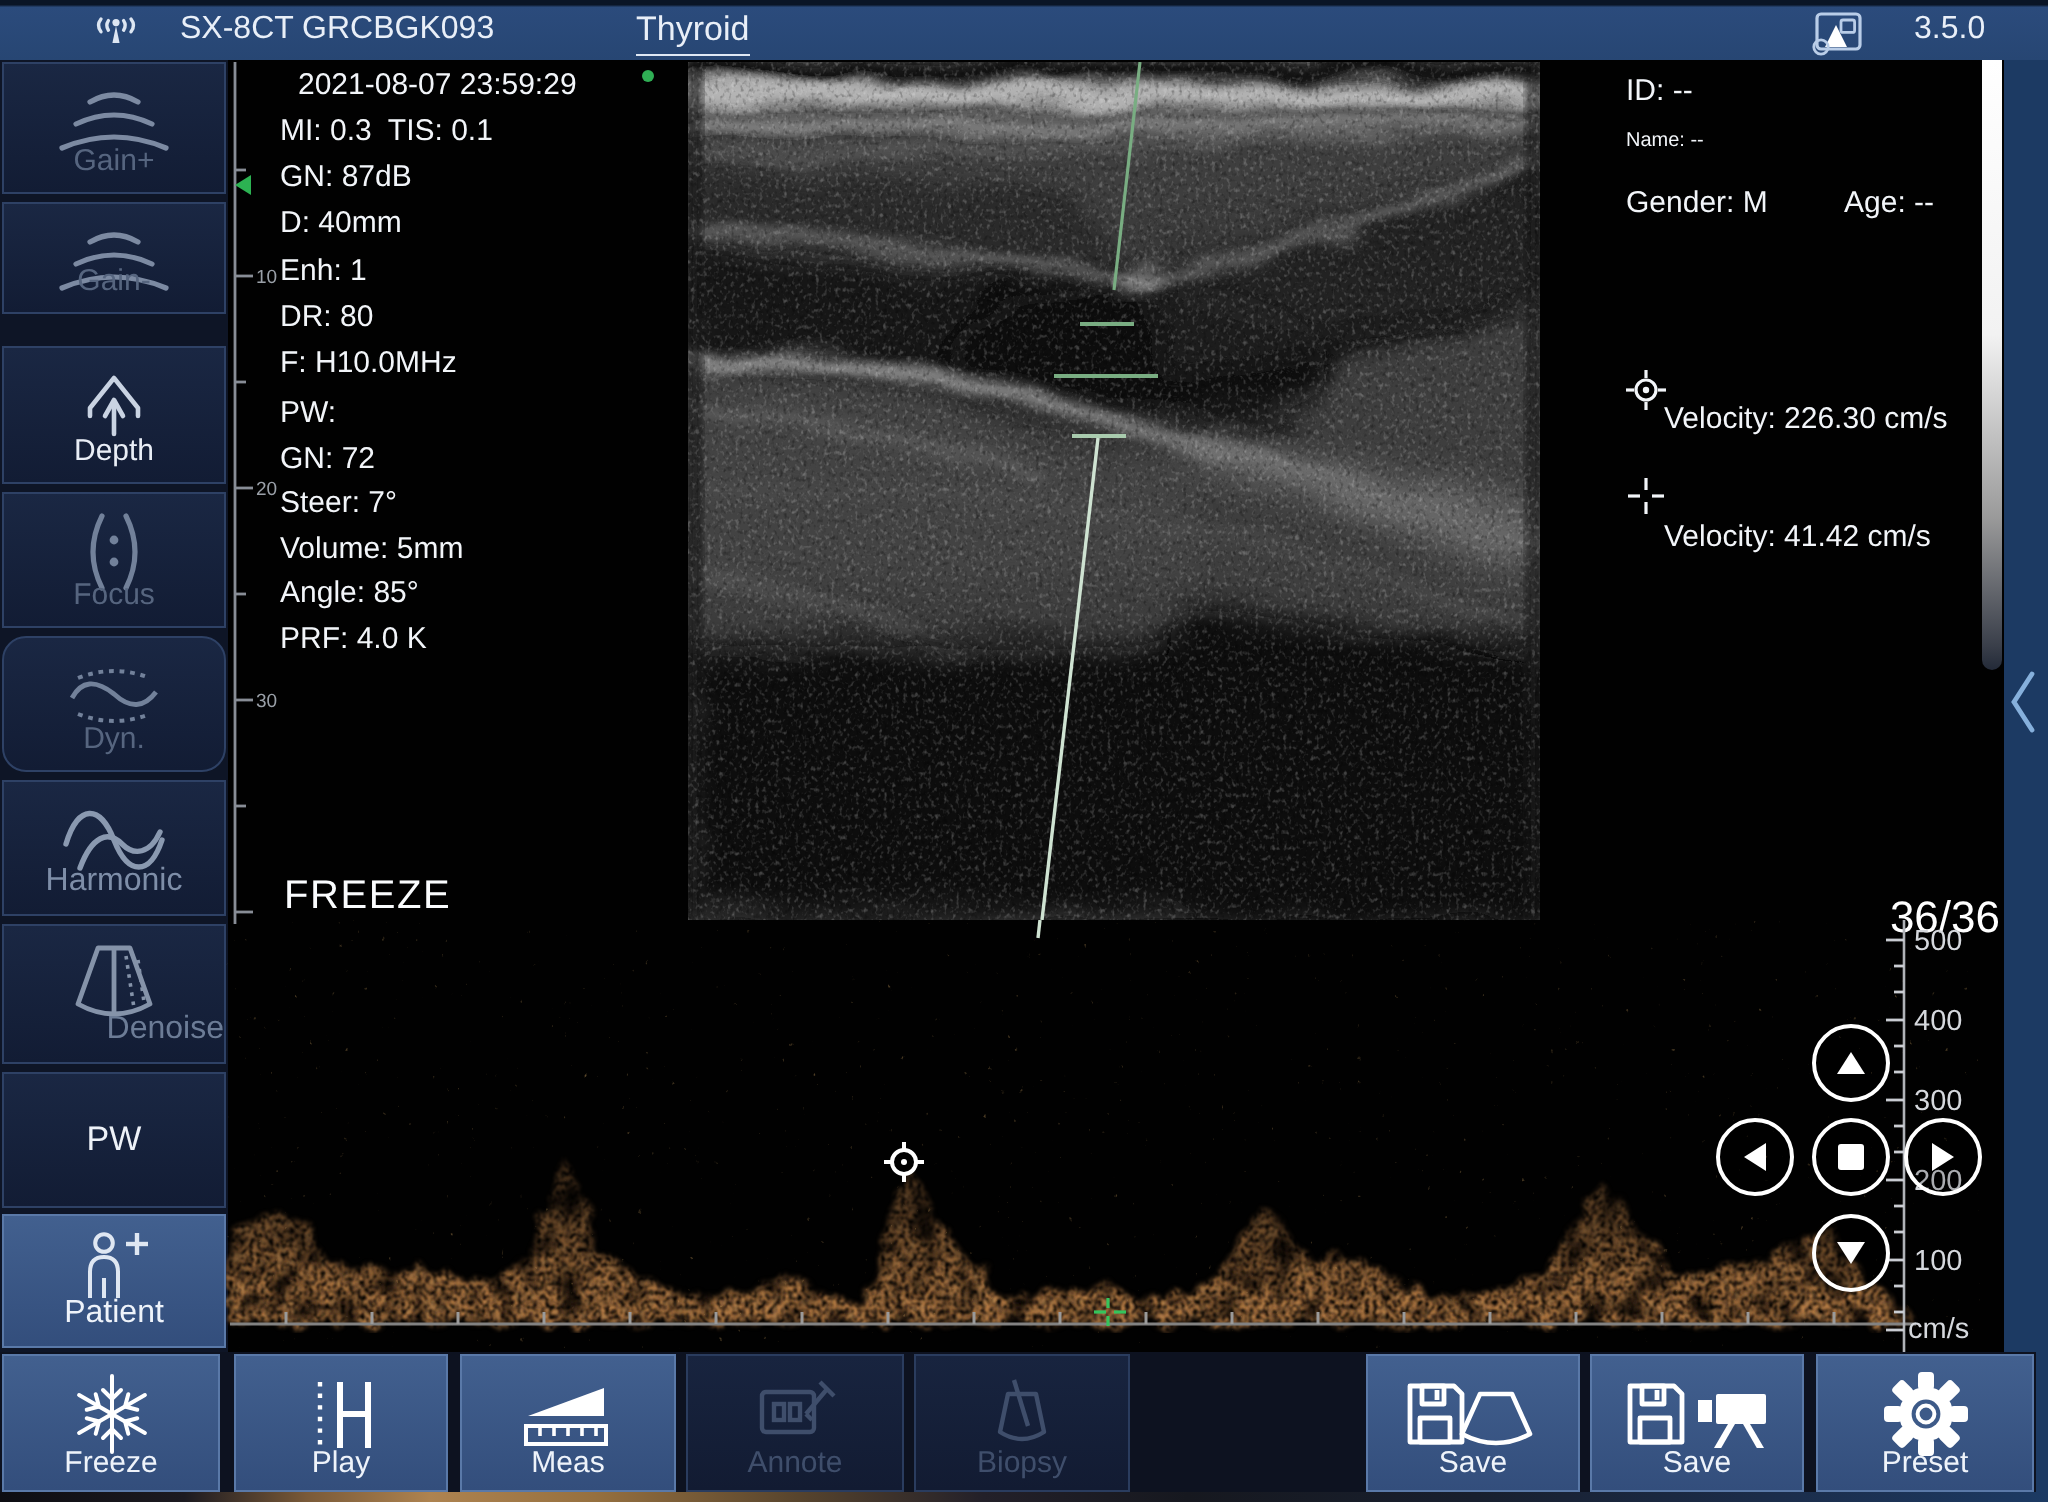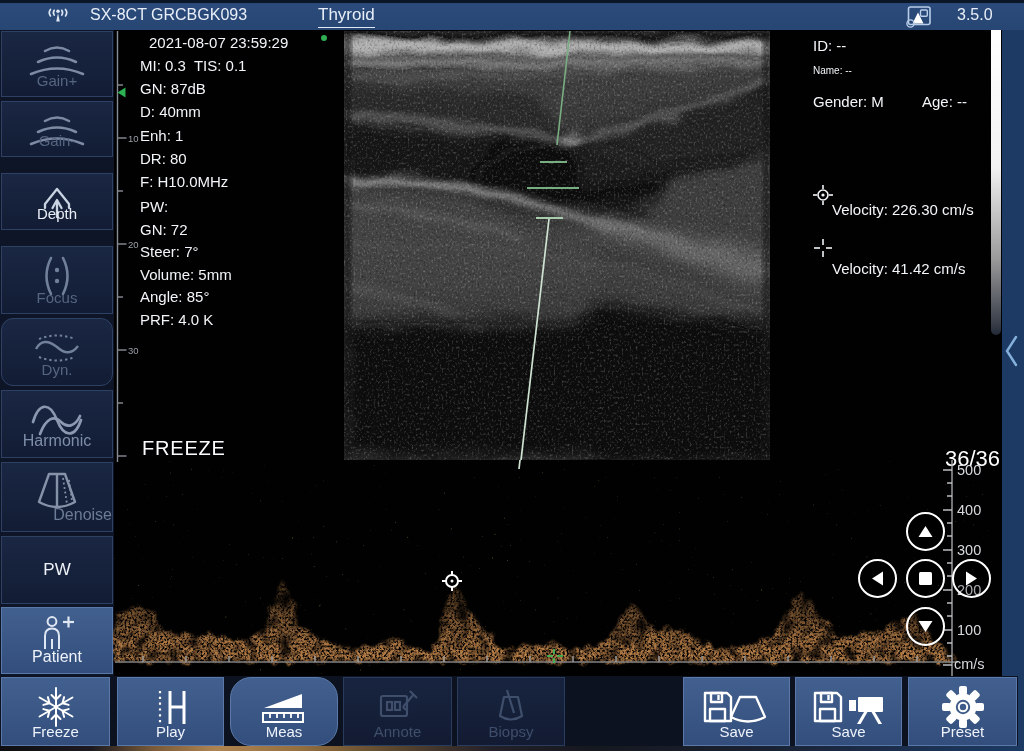--- a/index.html
+++ b/index.html
@@ -79,21 +79,21 @@
         <svg width="66" height="38" viewBox="0 0 66 38">
           <g stroke="#7c8aa2" stroke-width="2.6" fill="none" stroke-linecap="round">
             <path d="M21,9 Q33,2 45,9"></path>
             <path d="M14,20 Q33,11 52,20"></path>
             <path d="M7,32 Q33,21 59,32"></path>
           </g>
         </svg>
       </div>
       <div class="lbl">Gain-</div>
     </div>
-  <div class="abs sbtn" style="top:173px;height:57px;padding-left:48px;" id="bDepth">
+  <div class="abs sbtn" style="top:173px;height:69px;padding-left:48px;" id="bDepth">
       <div class="icwrap" id="icDepth">
         <svg width="44" height="40" viewBox="0 0 44 40">
           <g stroke="#c9d3e2" stroke-width="2.3" fill="none" stroke-linejoin="round" stroke-linecap="round">
             <path d="M10,25 L10,21 L22,6 L34,21 L34,25"></path>
             <path d="M22,34 L22,19"></path>
             <path d="M17.5,25 L22,17 L26.5,25"></path>
           </g>
         </svg>
       </div>
       <div class="lbl" style="color:#e9eef6">Depth</div>
@@ -194,21 +194,21 @@
           <g stroke="#ffffff" fill="none">
             <path d="M9,5 L9,38" stroke-width="2.2" stroke-dasharray="2.2 3.6"></path>
             <path d="M19,5 L19,38" stroke-width="3"></path>
             <path d="M33,5 L33,38" stroke-width="3"></path>
             <path d="M19,21 L33,21" stroke-width="3"></path>
           </g>
         </svg>
       </div>
       <div class="lbl">Play</div>
     </div>
-  <div class="abs bbtn" style="left:230px;width:108px;border-radius:21px;" id="bMeas">
+  <div class="abs bbtn" style="left:230px;width:108px;" id="bMeas">
       <div class="icwrap" id="icMeas">
         <svg width="50" height="40" viewBox="0 0 50 40">
           <path d="M5,21 L43,7 L43,21 Z" fill="#ffffff"></path>
           <rect x="4" y="26" width="40" height="9" fill="none" stroke="#ffffff" stroke-width="2"></rect>
           <g stroke="#ffffff" stroke-width="1.8">
             <line x1="11" y1="26" x2="11" y2="31"></line>
             <line x1="18" y1="26" x2="18" y2="31"></line>
             <line x1="25" y1="26" x2="25" y2="31"></line>
             <line x1="32" y1="26" x2="32" y2="31"></line>
             <line x1="39" y1="26" x2="39" y2="31"></line>

